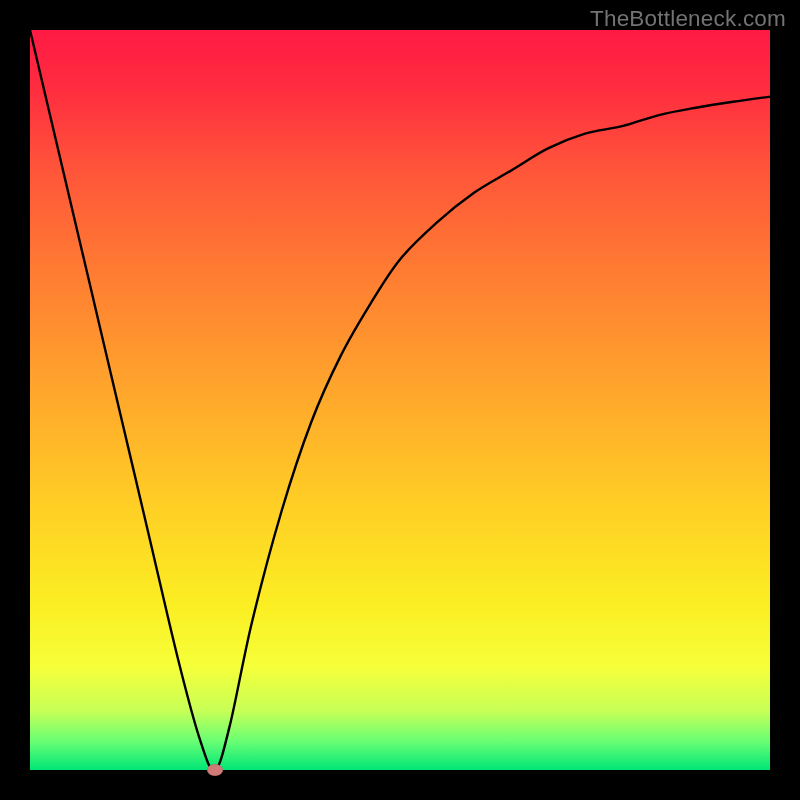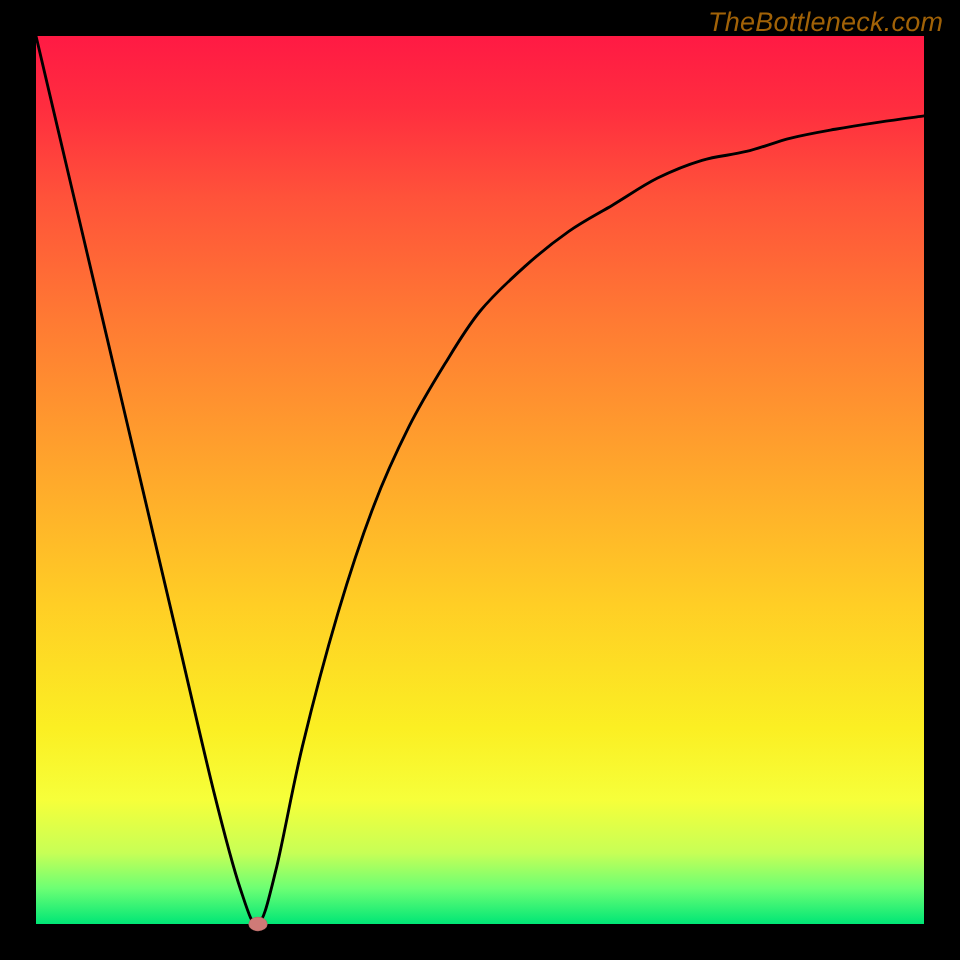--- a/index.html
+++ b/index.html
@@ -52,24 +52,23 @@
     border-radius: 50%;
     transform: translate(-50%, -50%);
     box-shadow: 0 0 0 0.5px rgba(0,0,0,0.15) inset;
   }
   .watermark {
     position: absolute;
     top: 6px;
     right: 14px;
     font-family: Arial, Helvetica, sans-serif;
     font-size: 22.5px;
-    color: #a16207;
+    color: #737373;
     letter-spacing: 0.2px;
     user-select: none;
-    font-style: italic;
   }
 </style>
 </head>
 <body>
 
 <div class="frame">
 
   <div class="plot-area">
     <svg class="curve-svg" viewBox="0 0 740 740" preserveAspectRatio="none">
       <path id="curve-path" fill="none" stroke="#000" stroke-width="2.4" stroke-linecap="round" stroke-linejoin="round" d="M 0,0 C 4.933333333333334,20.96666666666668 19.733333333333334,83.86666666666673 29.6,125.80000000000007 C 39.46666666666667,167.7333333333334 49.333333333333336,209.66666666666663 59.2,251.59999999999997 C 69.06666666666666,293.5333333333333 78.93333333333334,335.4666666666667 88.8,377.40000000000003 C 98.66666666666666,419.33333333333337 108.53333333333333,461.26666666666665 118.4,503.2 C 128.26666666666668,545.1333333333333 139.36666666666667,594.4666666666667 148,629 C 156.63333333333333,663.5333333333333 164.03333333333336,691.9 170.20000000000002,710.4 C 176.36666666666667,728.9 180.06666666666666,742.4666666666667 185,740 C 189.93333333333334,737.5333333333333 193.63333333333335,720.2666666666667 199.8,695.6 C 205.96666666666667,670.9333333333334 213.36666666666667,627.7666666666667 222,592 C 230.63333333333333,556.2333333333333 241.73333333333335,514.3 251.60000000000002,481 C 261.4666666666667,447.7 271.3333333333333,418.1 281.2,392.20000000000005 C 291.06666666666666,366.30000000000007 300.93333333333334,345.3333333333333 310.8,325.59999999999997 C 320.6666666666667,305.8666666666666 330.53333333333336,289.8333333333333 340.40000000000003,273.8 C 350.2666666666667,257.7666666666667 358.9,242.9666666666667 370,229.40000000000003 C 381.1,215.83333333333337 394.66666666666674,203.5 407.00000000000006,192.39999999999998 C 419.33333333333337,181.29999999999995 431.6666666666667,171.4333333333333 444,162.79999999999995 C 456.3333333333333,154.1666666666666 468.6666666666667,147.99999999999991 481,140.5999999999999 C 493.3333333333333,133.1999999999999 505.6666666666667,124.56666666666662 518,118.39999999999998 C 530.3333333333334,112.23333333333333 542.6666666666666,107.30000000000001 555,103.60000000000002 C 567.3333333333334,99.90000000000003 579.6666666666666,99.28333333333337 592,96.20000000000005 C 604.3333333333334,93.11666666666672 616.6666666666666,88.18333333333338 629,85.10000000000002 C 641.3333333333334,82.01666666666667 653.6666666666666,79.91999999999994 666,77.69999999999993 C 678.3333333333334,75.47999999999992 690.6666666666666,73.62999999999995 703,71.77999999999997 C 715.3333333333334,69.92999999999999 733.8333333333334,67.46333333333335 740,66.60000000000002"></path>

